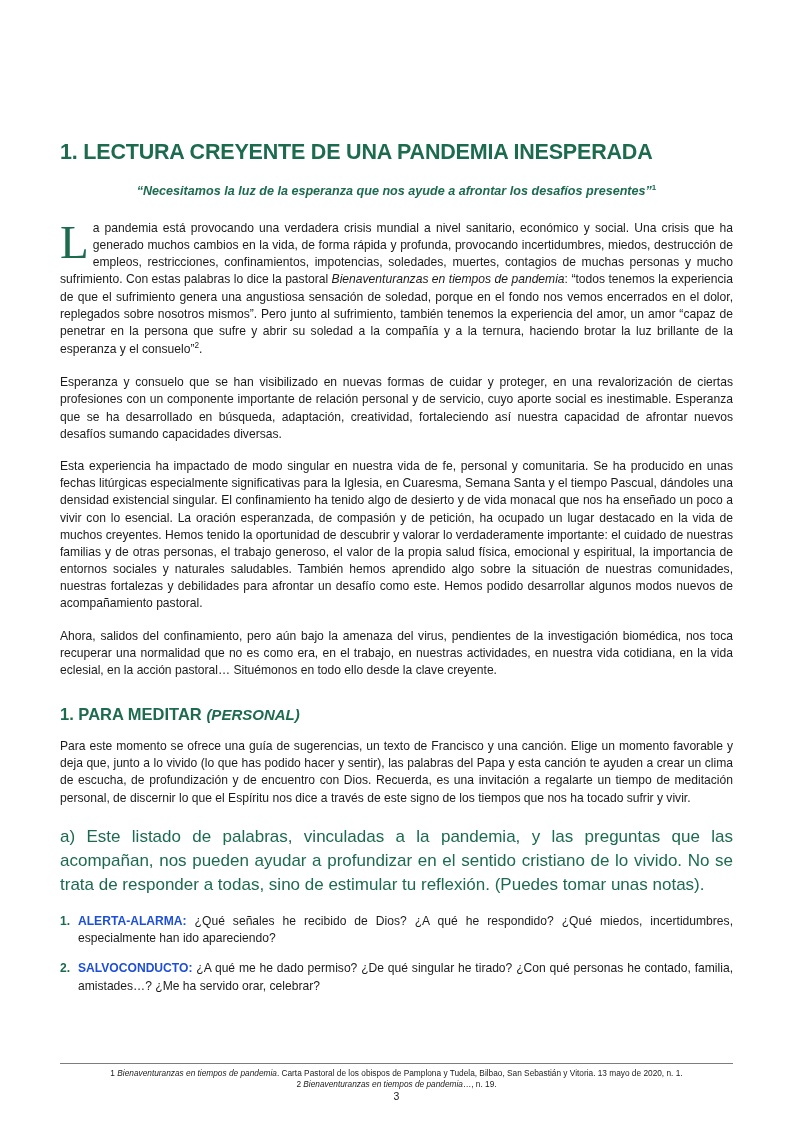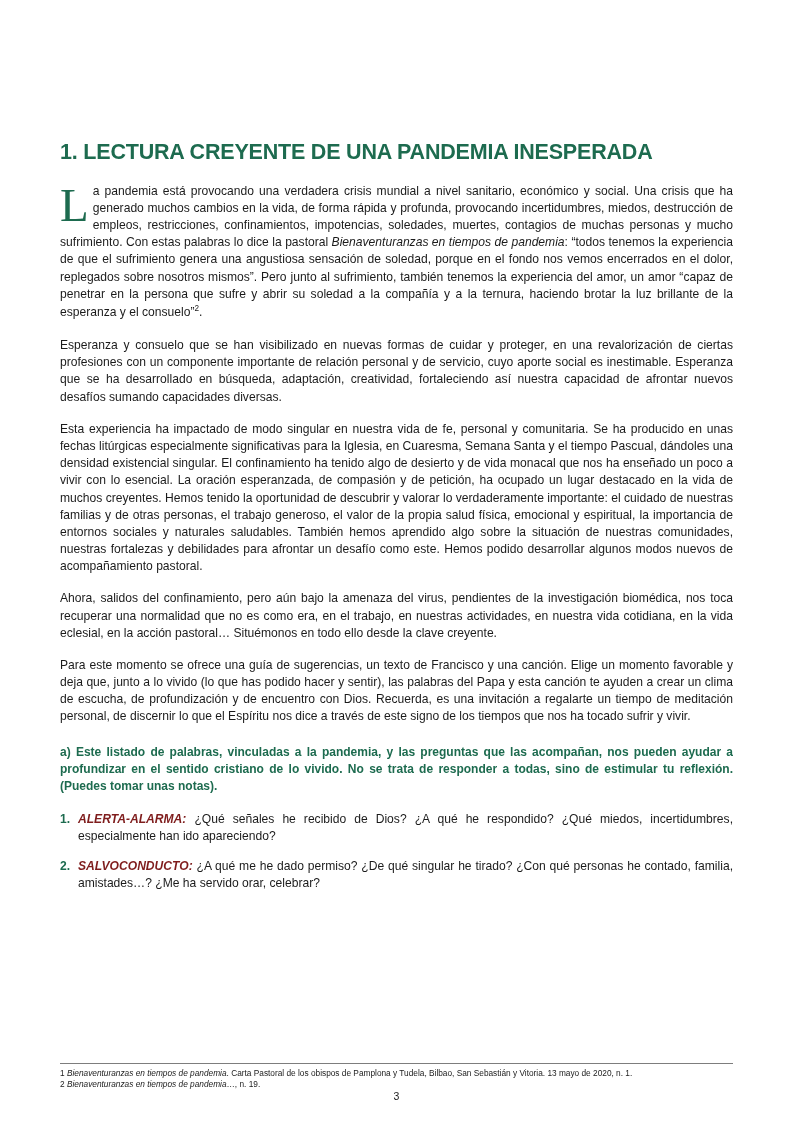--- a/index.html
+++ b/index.html
@@ -76,23 +76,23 @@
     font-size: 16.5px;
     font-weight: bold;
     color: #1d6b4f;
     margin: 26px 0 14px 0;
   }
   h2.section .ital {
     font-style: italic;
     font-size: 15px;
   }
   p.green-bold {
-    font-size: 12px;
+    font-size: 17px;
     line-height: 1.42;
-    font-weight: bold;
+    font-weight: normal;
     color: #1d6b4f;
     text-align: justify;
     margin: 18px 0 16px 0;
   }
   .numbered {
     margin: 0 0 13px 0;
     padding-left: 18px;
     font-size: 12.1px;
     line-height: 1.42;
     text-align: justify;
@@ -100,36 +100,36 @@
   }
   .numbered .num {
     font-weight: bold;
     color: #1d6b4f;
     position: absolute;
     left: 0;
     top: 0;
   }
   .numbered .kw {
     font-weight: bold;
-    color: #7f1d1d;
-    font-style: italic;
+    color: #1d4ed8;
   }
   .footnotes {
     position: absolute;
     left: 60px;
     top: 1063px;
     width: 673px;
     border-top: 0.8px solid #7d7d7d;
     padding-top: 4px;
   }
   .footnote {
     font-size: 8.3px;
     line-height: 1.35;
     color: #1b1b1b;
     margin: 0;
+    text-align: center;
   }
   .footnote .fn-num { font-size: 8.3px; }
   .footnote em { font-style: italic; }
   .pagenum {
     position: absolute;
     left: 0;
     top: 1090px;
     width: 793px;
     text-align: center;
     font-size: 10.5px;
@@ -138,29 +138,31 @@
 </style>
 </head>
 <body>
 
 <div class="page">
 
   <div class="content">
 
     <h1 class="title">1. LECTURA CREYENTE DE UNA PANDEMIA INESPERADA</h1>
 
+    <p class="subtitle"><span>“Necesitamos la luz de la esperanza que nos ayude a afrontar los desafíos presentes”</span><sup>1</sup></p>
 
     <p class="body lead"><span class="dropcap">L</span><span>a pandemia está provocando una verdadera crisis mundial a nivel sanitario, económico y social. Una crisis que ha generado muchos cambios en la vida, de forma rápida y profunda, provocando incertidumbres, miedos, destrucción de empleos, restricciones, confinamientos, impotencias, soledades, muertes, contagios de muchas personas y mucho sufrimiento. Con estas palabras lo dice la pastoral </span><em>Bienaventuranzas en tiempos de pandemia</em><span>: “todos tenemos la experiencia de que el sufrimiento genera una angustiosa sensación de soledad, porque en el fondo nos vemos encerrados en el dolor, replegados sobre nosotros mismos”. Pero junto al sufrimiento, también tenemos la experiencia del amor, un amor “capaz de penetrar en la persona que sufre y abrir su soledad a la compañía y a la ternura, haciendo brotar la luz brillante de la esperanza y el consuelo”</span><sup>2</sup><span>.</span></p>
 
     <p class="body">Esperanza y consuelo que se han visibilizado en nuevas formas de cuidar y proteger, en una revalorización de ciertas profesiones con un componente importante de relación personal y de servicio, cuyo aporte social es inestimable. Esperanza que se ha desarrollado en búsqueda, adaptación, creatividad, fortaleciendo así nuestra capacidad de afrontar nuevos desafíos sumando capacidades diversas.</p>
 
     <p class="body">Esta experiencia ha impactado de modo singular en nuestra vida de fe, personal y comunitaria. Se ha producido en unas fechas litúrgicas especialmente significativas para la Iglesia, en Cuaresma, Semana Santa y el tiempo Pascual, dándoles una densidad existencial singular. El confinamiento ha tenido algo de desierto y de vida monacal que nos ha enseñado un poco a vivir con lo esencial. La oración esperanzada, de compasión y de petición, ha ocupado un lugar destacado en la vida de muchos creyentes. Hemos tenido la oportunidad de descubrir y valorar lo verdaderamente importante: el cuidado de nuestras familias y de otras personas, el trabajo generoso, el valor de la propia salud física, emocional y espiritual, la importancia de entornos sociales y naturales saludables. También hemos aprendido algo sobre la situación de nuestras comunidades, nuestras fortalezas y debilidades para afrontar un desafío como este. Hemos podido desarrollar algunos modos nuevos de acompañamiento pastoral.</p>
 
     <p class="body">Ahora, salidos del confinamiento, pero aún bajo la amenaza del virus, pendientes de la investigación biomédica, nos toca recuperar una normalidad que no es como era, en el trabajo, en nuestras actividades, en nuestra vida cotidiana, en la vida eclesial, en la acción pastoral…  Situémonos en todo ello desde la clave creyente.</p>
 
+    <h2 class="section"><span>1. PARA MEDITAR </span><span class="ital">(PERSONAL)</span></h2>
 
     <p class="body">Para este momento se ofrece una guía de sugerencias, un texto de Francisco y una canción. Elige un momento favorable y deja que, junto a lo vivido (lo que has podido hacer y sentir), las palabras del Papa y esta canción te ayuden a crear un clima de escucha, de profundización y de encuentro con Dios. Recuerda, es una invitación a regalarte un tiempo de meditación personal, de discernir lo que el Espíritu nos dice a través de este signo de los tiempos que nos ha tocado sufrir y vivir.</p>
 
     <p class="green-bold">a) Este listado de palabras, vinculadas a la pandemia, y las preguntas que las acompañan, nos pueden ayudar a profundizar en el sentido cristiano de lo vivido. No se trata de responder a todas, sino de estimular tu reflexión. (Puedes tomar unas notas).</p>
 
     <div class="numbered">
       <span class="num">1.</span>
       <span class="kw">ALERTA-ALARMA:</span><span> ¿Qué señales he recibido de Dios? ¿A qué he respondido? ¿Qué miedos, incertidumbres, especialmente han ido apareciendo?</span>
     </div>
 

